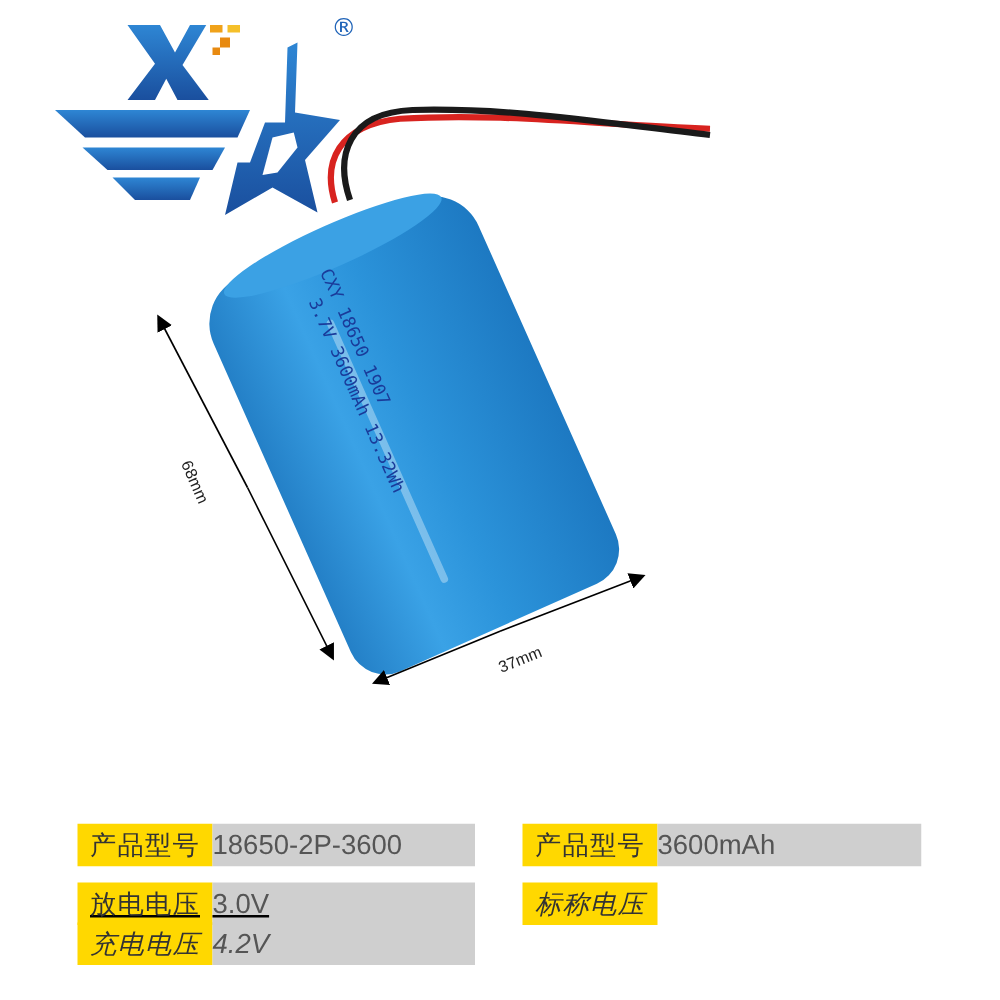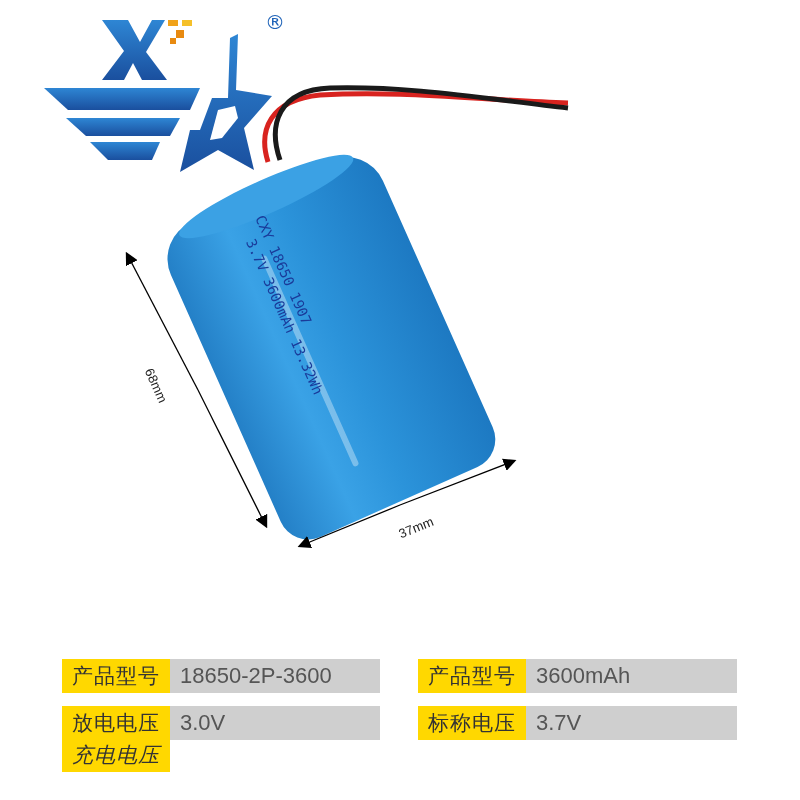--- a/index.html
+++ b/index.html
@@ -1,20 +1,20 @@
 <!DOCTYPE html>
 <html><head>
 <meta charset="utf-8">
 <style>
   html,body{margin:0;padding:0;background:#fff;}
   body{width:800px;height:800px;position:relative;overflow:hidden;font-family:"DejaVu Sans",sans-serif;}
   .abs{position:absolute;}
   .spec-row{position:absolute;height:34px;display:flex;}
   .spec-label{background:#ffd800;color:#333;font-size:21px;display:flex;align-items:center;justify-content:center;width:108px;letter-spacing:1px;}
-  .spec-value{background:#cfcfcf;color:#555;font-size:22px;display:flex;align-items:center;padding-left:10px;flex:1;font-family:"Liberation Sans",sans-serif;}
+  .spec-value{background:#cfcfcf;color:#555;font-size:22px;display:flex;align-items:center;padding-left:0;flex:1;font-family:"Liberation Sans",sans-serif;}
   .dim{font-family:"Liberation Sans",sans-serif;font-size:13px;color:#222;position:absolute;}
 </style>
 </head>
 <body>
 
 <div class="abs" style="left:40px;top:10px;width:260px;height:170px;">
   <svg width="260" height="170" viewBox="0 0 260 170">
     <defs>
       <linearGradient id="lg" x1="0" y1="0" x2="0" y2="1">
         <stop offset="0" stop-color="#2e86d4"></stop>
@@ -65,30 +65,30 @@
   <line x1="400" y1="505" x2="300" y2="546" stroke="#000" stroke-width="1.3" marker-end="url(#ah)"></line>
 </svg>
 <span class="dim" style="left:138px;top:378px;transform:rotate(66deg);">68mm</span>
 <span class="dim" style="left:398px;top:520px;transform:rotate(-22deg);">37mm</span>
 
 <div>
   <div class="spec-row" style="left:62px;top:659px;width:318px;">
     <div class="spec-label">产品型号</div>
     <div class="spec-value">18650-2P-3600</div>
   </div>
-  <div class="spec-row" style="left:62px;top:706px;width:318px;">
+  <div class="spec-row" style="left:62px;top:706px;width:318px;text-decoration:underline;">
     <div class="spec-label">放电电压</div>
     <div class="spec-value">3.0V</div>
   </div>
   <div class="spec-row" style="left:62px;top:738px;width:318px;font-style:italic;">
     <div class="spec-label">充电电压</div>
+    <div class="spec-value">4.2V</div>
   </div>
   <div class="spec-row" style="left:418px;top:659px;width:319px;">
     <div class="spec-label">产品型号</div>
     <div class="spec-value">3600mAh</div>
   </div>
-  <div class="spec-row" style="left:418px;top:706px;width:319px;">
+  <div class="spec-row" style="left:418px;top:706px;width:319px;font-style:italic;">
     <div class="spec-label">标称电压</div>
-    <div class="spec-value">3.7V</div>
   </div>
   <div class="spec-row" style="left:418px;top:754px;width:319px;">
   </div>
 </div>
 
 </body></html>

